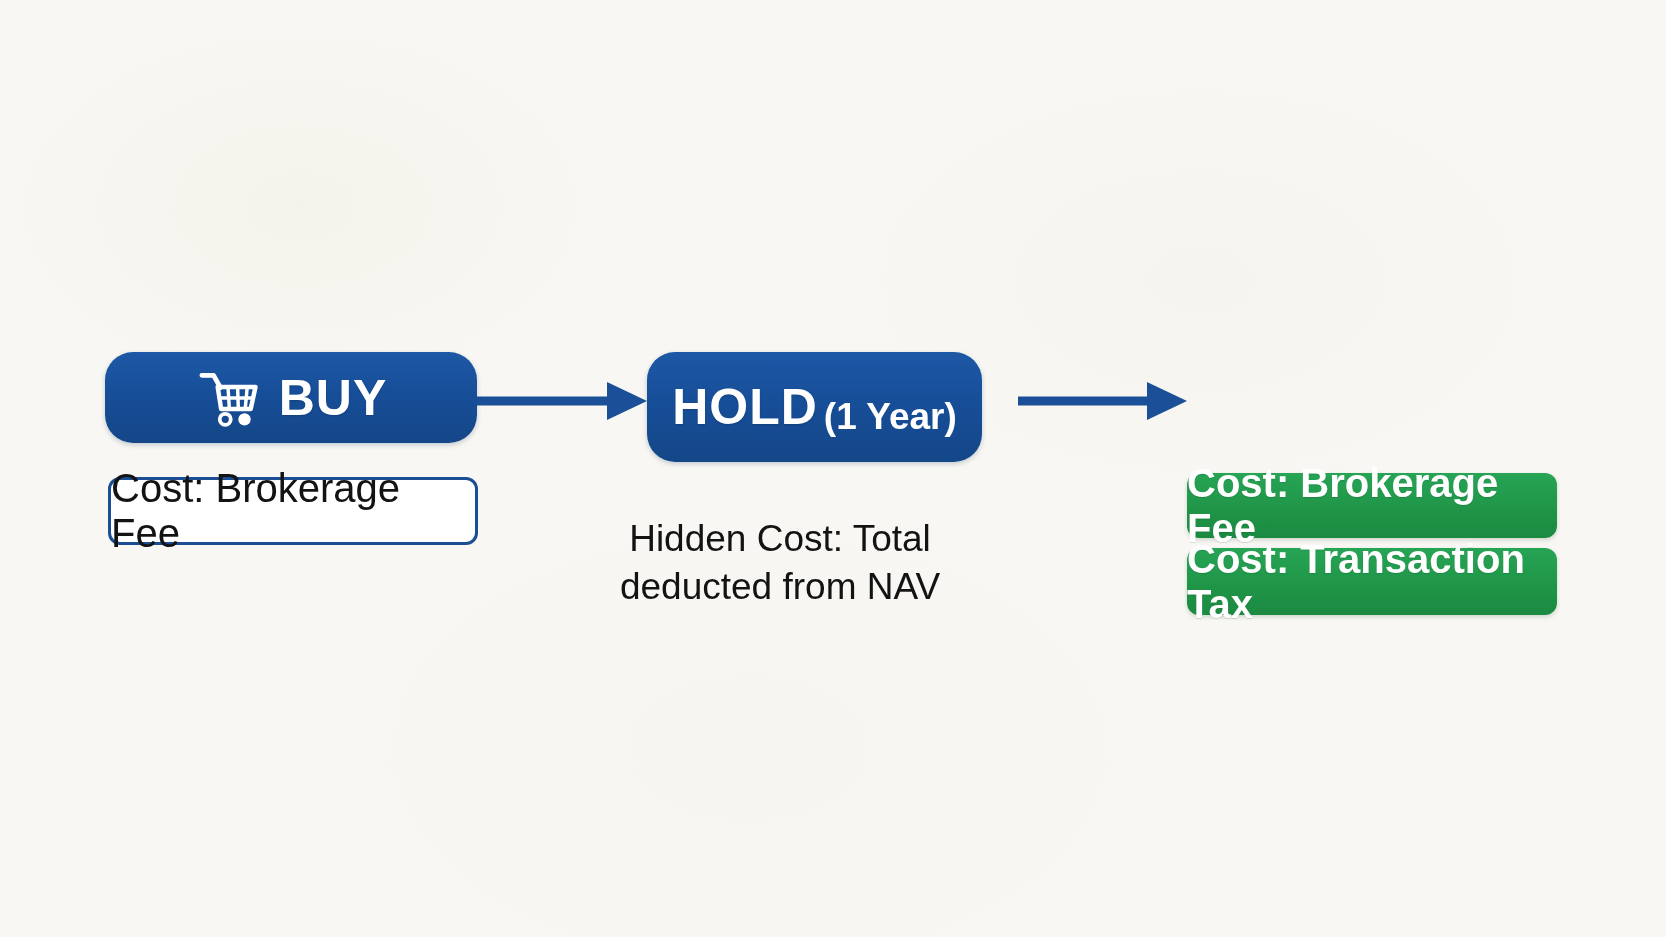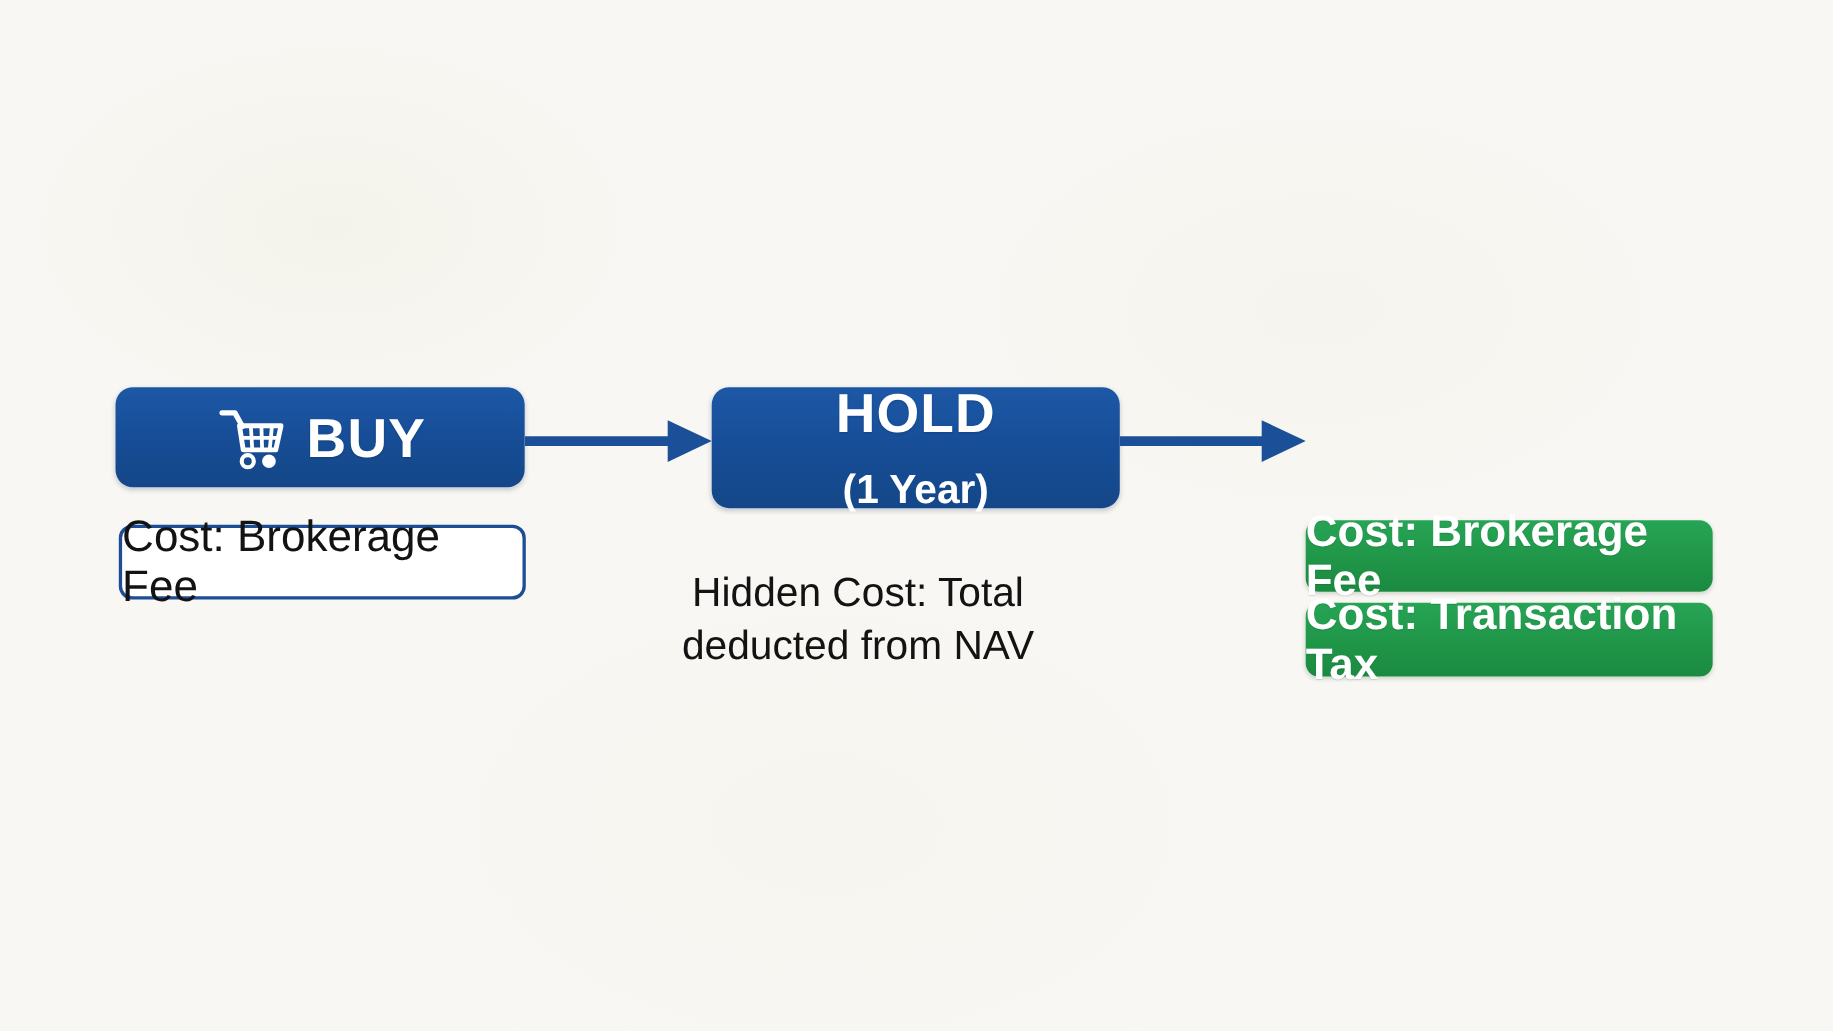--- a/index.html
+++ b/index.html
@@ -14,31 +14,31 @@
     position:absolute;left:0;top:0;width:1666px;height:937px;
     background:
       radial-gradient(420px 260px at 18% 22%, rgba(235,235,220,.35), rgba(0,0,0,0) 70%),
       radial-gradient(500px 300px at 72% 30%, rgba(238,238,228,.30), rgba(0,0,0,0) 70%),
       radial-gradient(600px 360px at 45% 80%, rgba(240,240,232,.25), rgba(0,0,0,0) 70%),
       #f8f7f3;
   }
   .stage{
     position:absolute;
     background:linear-gradient(180deg,#1d58a6 0%,#174e98 45%,#144788 100%);
-    border-radius:16px;
+    border-radius:28px;
     display:flex;align-items:center;justify-content:center;
     color:#ffffff;
     box-shadow:0 2px 5px rgba(15,40,80,.22);
   }
   .stage-label{
     font-size:50px;font-weight:bold;letter-spacing:1px;line-height:1;
     text-shadow:0 1px 2px rgba(0,0,0,.18);
   }
   #buy-box{left:105px;top:352px;width:372px;height:91px;gap:18px;}
-  #hold-box{left:647px;top:352px;width:371px;height:110px;flex-direction:column;gap:6px;}
+  #hold-box{left:647px;top:352px;width:335px;height:110px;flex-direction:row;gap:6px;}
   #sell-box{left:1187px;top:355px;width:370px;height:90px;}
   .hold-sub{font-size:37px;font-weight:600;line-height:1;margin-top:19px;}
   .cart{width:66px;height:66px;flex:0 0 auto;}
   .arrow{position:absolute;height:44px;}
   #arrow-1{left:477px;top:379px;width:170px;}
   #arrow-2{left:1018px;top:379px;width:169px;}
   .cost-outline{
     position:absolute;left:108px;top:477px;width:364px;height:62px;
     background:#ffffff;border:3px solid #1b4e94;border-radius:12px;
     display:flex;align-items:center;justify-content:center;

